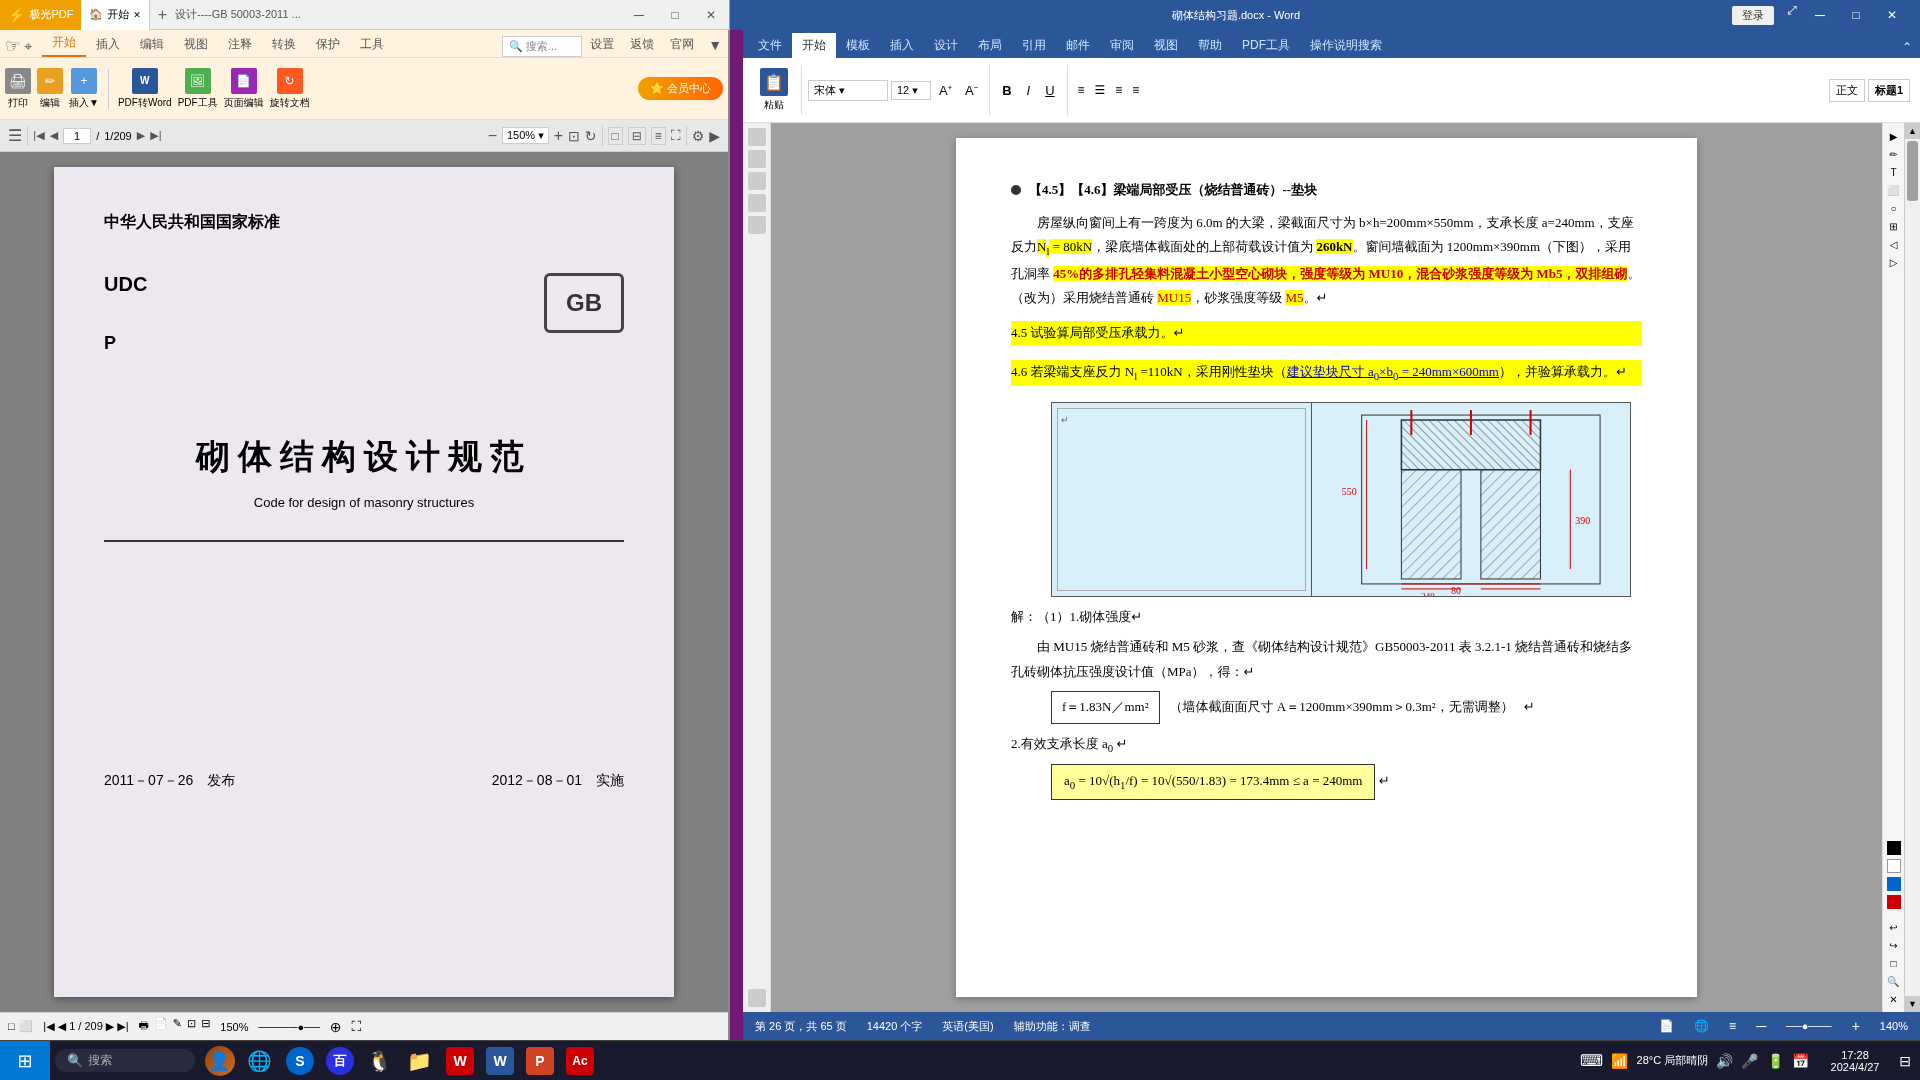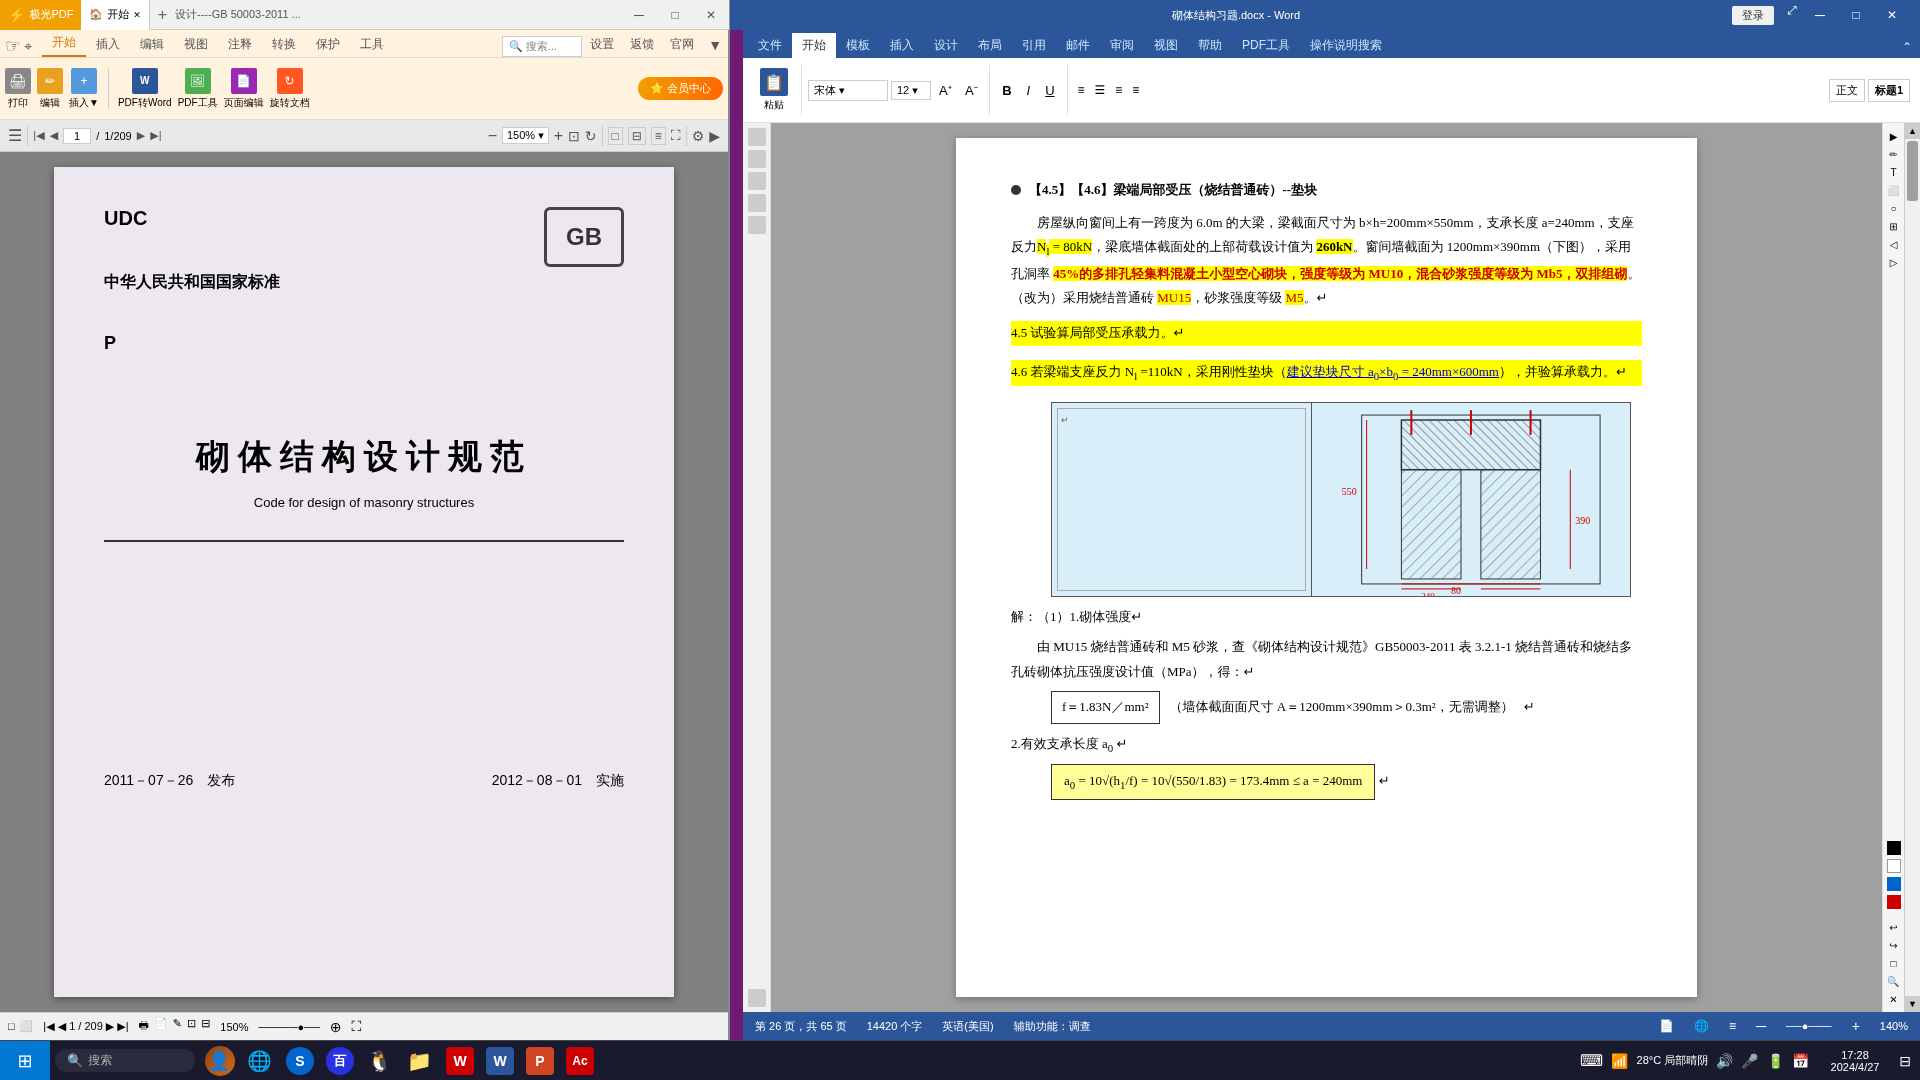--- a/index.html
+++ b/index.html
@@ -134,25 +134,25 @@
         <div style="cursor:pointer;font-size:12px;color:#555;border:1px solid #ccc;padding:1px 3px;">≡</div>
         <div style="cursor:pointer;font-size:14px;color:#555;">⛶</div>
         <div style="width:1px;height:20px;background:#ccc;"></div>
         <div style="cursor:pointer;font-size:14px;color:#555;">⚙</div>
         <div style="cursor:pointer;font-size:14px;color:#555;">▶</div>
       </div>
 
       <div style="flex:1; overflow:auto; background:#808080; display:flex; justify-content:center; padding:15px;">
         <div style="width:620px; background:#ede8f0; padding:40px 50px; box-shadow:0 2px 8px rgba(0,0,0,0.4); position:relative;">
 
+          <div style="font-size:16px; font-weight:bold; margin-top:5px; margin-bottom:40px;">中华人民共和国国家标准</div>
           <div style="display:flex; justify-content:space-between; align-items:flex-start;">
             <div style="font-size:20px; font-weight:bold;">UDC</div>
             <div style="width:80px;height:60px;border:3px solid #444;border-radius:6px;display:flex;align-items:center;justify-content:center;font-size:24px;font-weight:bold;color:#333;">GB</div>
           </div>
-          <div style="font-size:16px; font-weight:bold; margin-top:5px; margin-bottom:40px;">中华人民共和国国家标准</div>
 
           <div style="font-size:18px; font-weight:bold; margin-bottom:5px;">P</div>
 
           <div style="font-size:34px; font-weight:bold; text-align:center; margin:80px 0 15px; letter-spacing:8px;">砌体结构设计规范</div>
           <div style="font-size:13px; text-align:center; margin-bottom:30px; font-style:normal;">Code for design of masonry structures</div>
 
           <hr style="border:none; border-top:2px solid #333; margin:10px 0;">
 
           <div style="height:200px;"></div>
 

